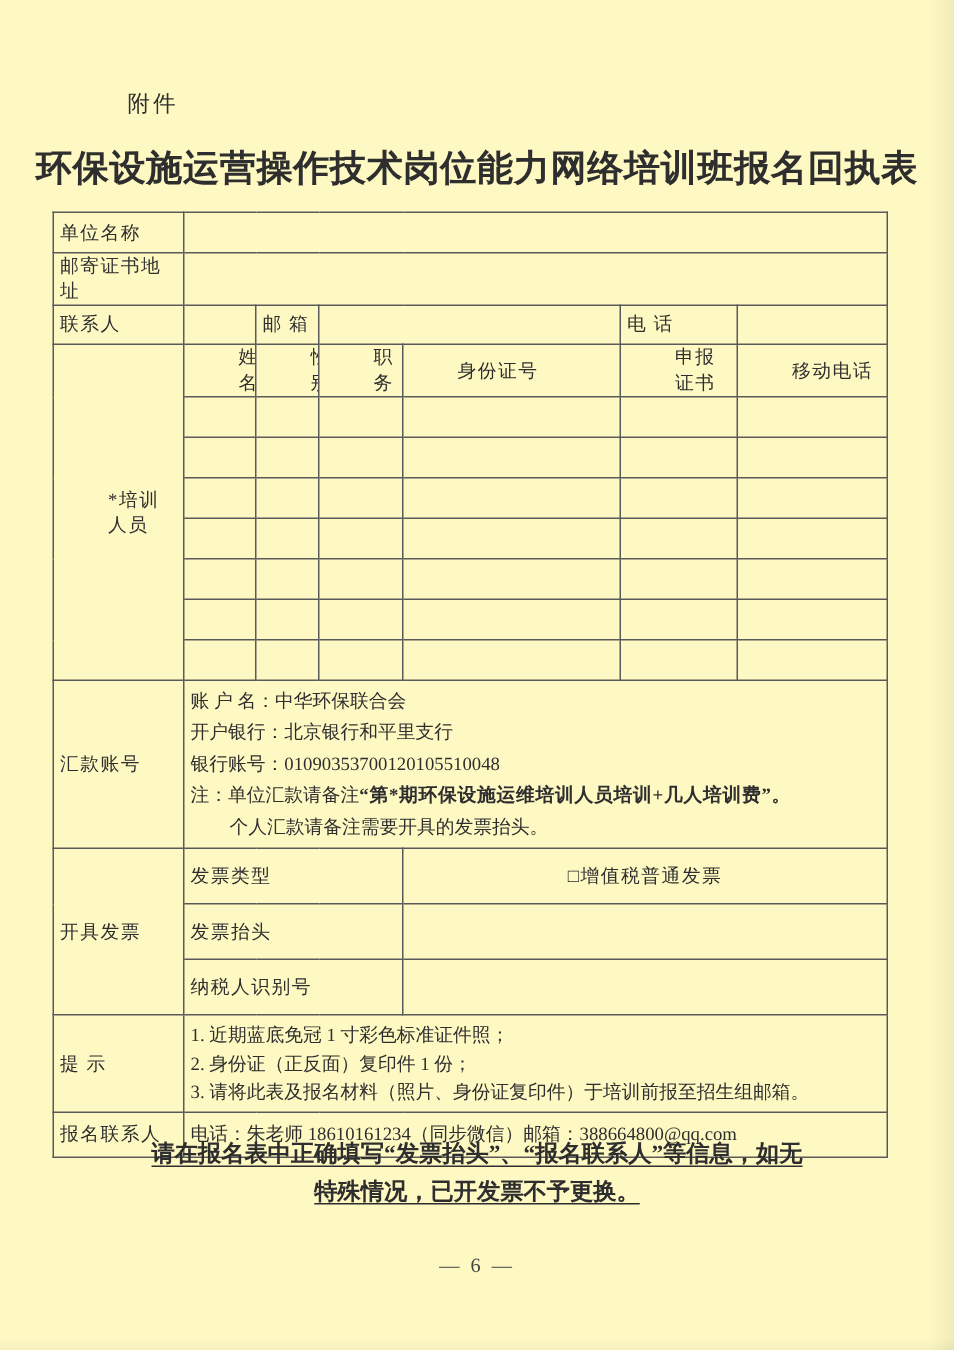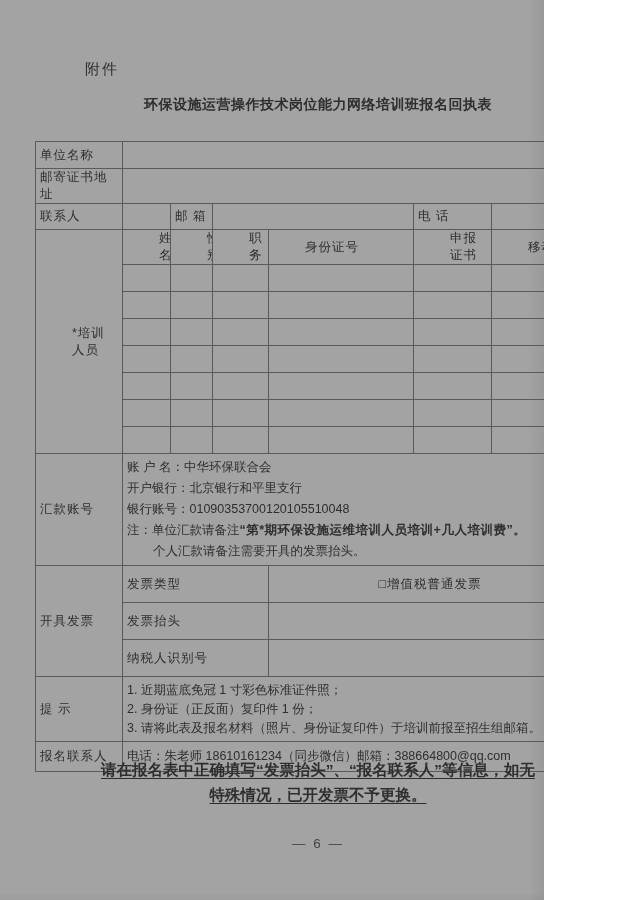--- a/index.html
+++ b/index.html
@@ -1,26 +1,26 @@
 <!DOCTYPE html>
 <html><head>
 <meta charset="utf-8">
 <style>
   html,body{margin:0;padding:0;background:#ffffff;}
   .page{
-    position:relative;width:544px;height:900px;background:#a3a3a3;overflow:hidden;
-    font-family:Liberation Sans, sans-serif;color:#2e2e2e;
+    position:relative;width:636px;height:900px;background:#fef9c3;overflow:hidden;
+    font-family:Liberation Serif, serif;color:#2e2e2e;
   }
   .scan-edge{position:absolute;top:0;right:0;width:16px;height:100%;
     background:linear-gradient(to right,rgba(0,0,0,0),rgba(0,0,0,0.06));}
   .scan-edge-b{position:absolute;left:0;bottom:0;width:100%;height:8px;
     background:linear-gradient(to bottom,rgba(0,0,0,0),rgba(0,0,0,0.04));}
   .attachment{position:absolute;left:85px;top:60px;font-size:15px;letter-spacing:2px;}
   .title{position:absolute;left:0;width:636px;top:96px;text-align:center;
-    font-weight:bold;font-size:14px;letter-spacing:0.5px;}
+    font-weight:bold;font-size:24px;letter-spacing:0.5px;}
   table.form{
     position:absolute;left:35px;top:141px;width:556px;
     border-collapse:collapse;table-layout:fixed;
   }
   table.form td{
     border:1px solid #5a5a5a;font-size:12.5px;padding:0 4px;
     vertical-align:middle;overflow:hidden;
   }
   td.lbl{text-align:left;letter-spacing:1px;padding:0 2px;}
   tr.r-unit td{height:26px;}

